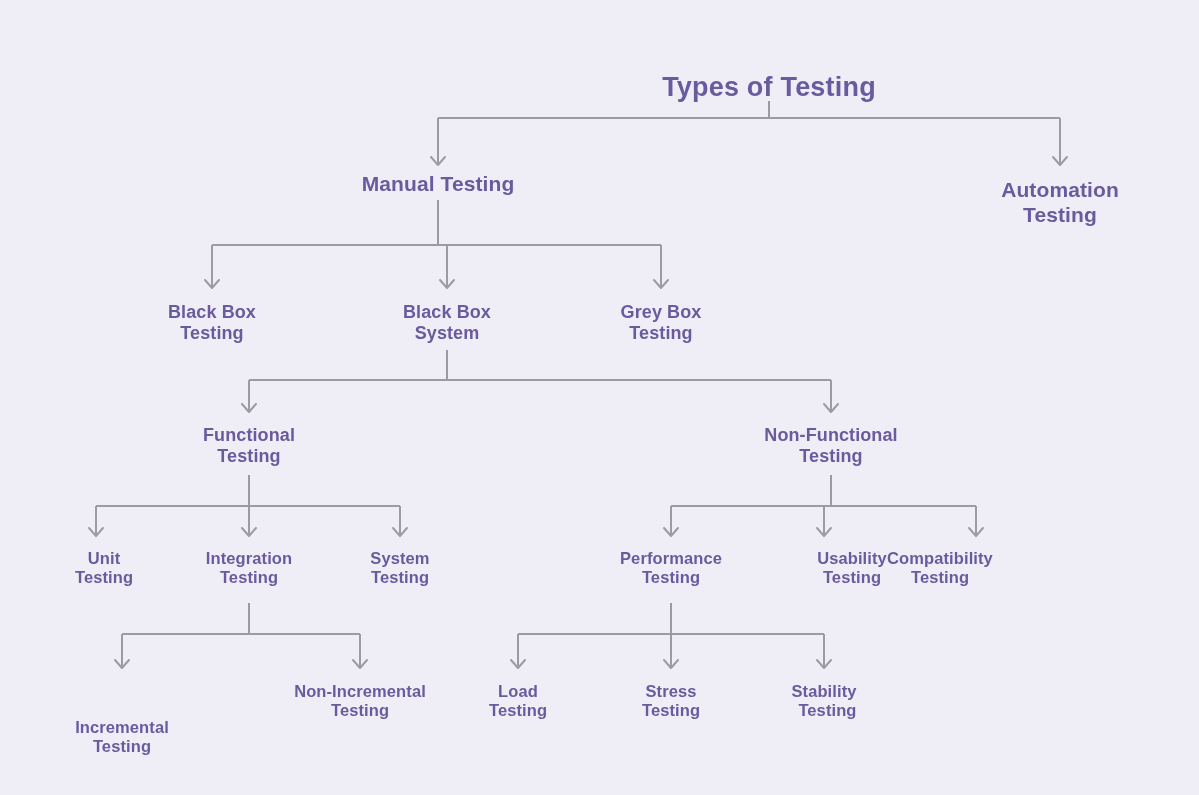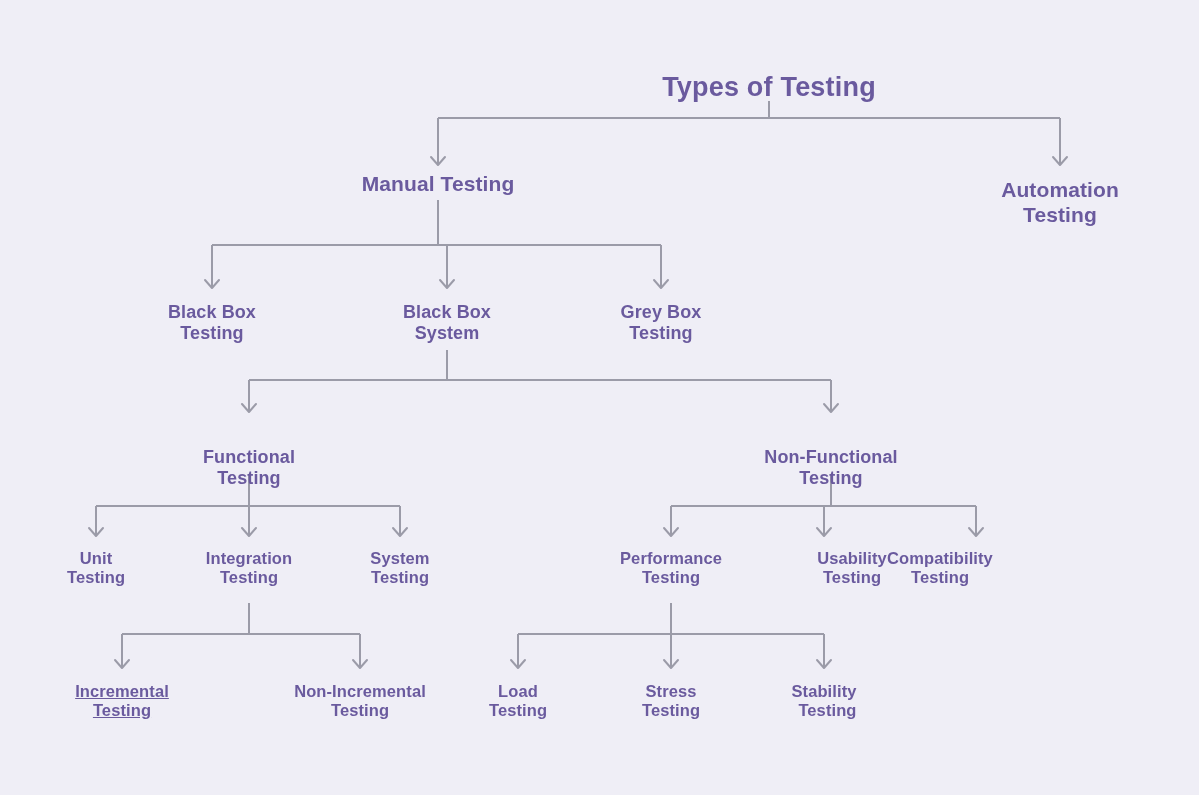--- a/index.html
+++ b/index.html
@@ -36,21 +36,21 @@
     line-height: 1.18;
     letter-spacing: 0.1px;
   }
   .node.title {
     font-size: 27px;
     color: #6a5a9e;
     letter-spacing: 0.2px;
   }
   .node.lvl1 { font-size: 21px; }
   .node.lvl2 { font-size: 18px; }
-  .node.lvl3 { font-size: 18px; margin-top: 22px; }
+  .node.lvl3 { font-size: 18px; }
   .node.lvl4 { font-size: 16.5px; }
   .node.lvl5 { font-size: 16.5px; }
 </style>
 </head>
 <body style="background: rgb(239, 238, 246);">
 
 <div id="diagram-root">
   <svg id="connector-layer" viewBox="0 0 1199 795" xmlns="http://www.w3.org/2000/svg">
       <line x1="769" y1="101" x2="769" y2="118" stroke="#9b9ba8" stroke-width="2" shape-rendering="crispEdges"></line>
       <line x1="438" y1="118" x2="1060" y2="118" stroke="#9b9ba8" stroke-width="2" shape-rendering="crispEdges"></line>
@@ -110,33 +110,33 @@
     <div class="node lvl2" style="left: 212px; top: 302px;">Black Box
 Testing</div>
     <div class="node lvl2" style="left: 447px; top: 302px;">Black Box
 System</div>
     <div class="node lvl2" style="left: 661px; top: 302px;">Grey Box
 Testing</div>
     <div class="node lvl3" style="left: 249px; top: 425px;">Functional
 Testing</div>
     <div class="node lvl3" style="left: 831px; top: 425px;">Non-Functional
 Testing</div>
-    <div class="node lvl4" style="left: 96px; top: 549px;">Unit
+    <div class="node lvl4" style="left: 104px; top: 549px;">Unit
 Testing</div>
     <div class="node lvl4" style="left: 249px; top: 549px;">Integration
 Testing</div>
     <div class="node lvl4" style="left: 400px; top: 549px;">System
 Testing</div>
     <div class="node lvl4" style="left: 671px; top: 549px;">Performance
 Testing</div>
     <div class="node lvl4" style="left: 824px; top: 549px; margin-left: 28px;">Usability
 Testing</div>
     <div class="node lvl4" style="left: 940px; top: 549px;">Compatibility
 Testing</div>
-    <div class="node lvl5" style="left: 122px; top: 682px; text-decoration: underline;">Incremental
+    <div class="node lvl5" style="left: 122px; top: 718px;">Incremental
 Testing</div>
     <div class="node lvl5" style="left: 360px; top: 682px;">Non-Incremental
 Testing</div>
     <div class="node lvl5" style="left: 518px; top: 682px;">Load
 Testing</div>
     <div class="node lvl5" style="left: 671px; top: 682px;">Stress
 Testing</div>
     <div class="node lvl5" style="left: 824px; top: 682px; text-align: right;">Stability
 Testing</div>
   </div>

